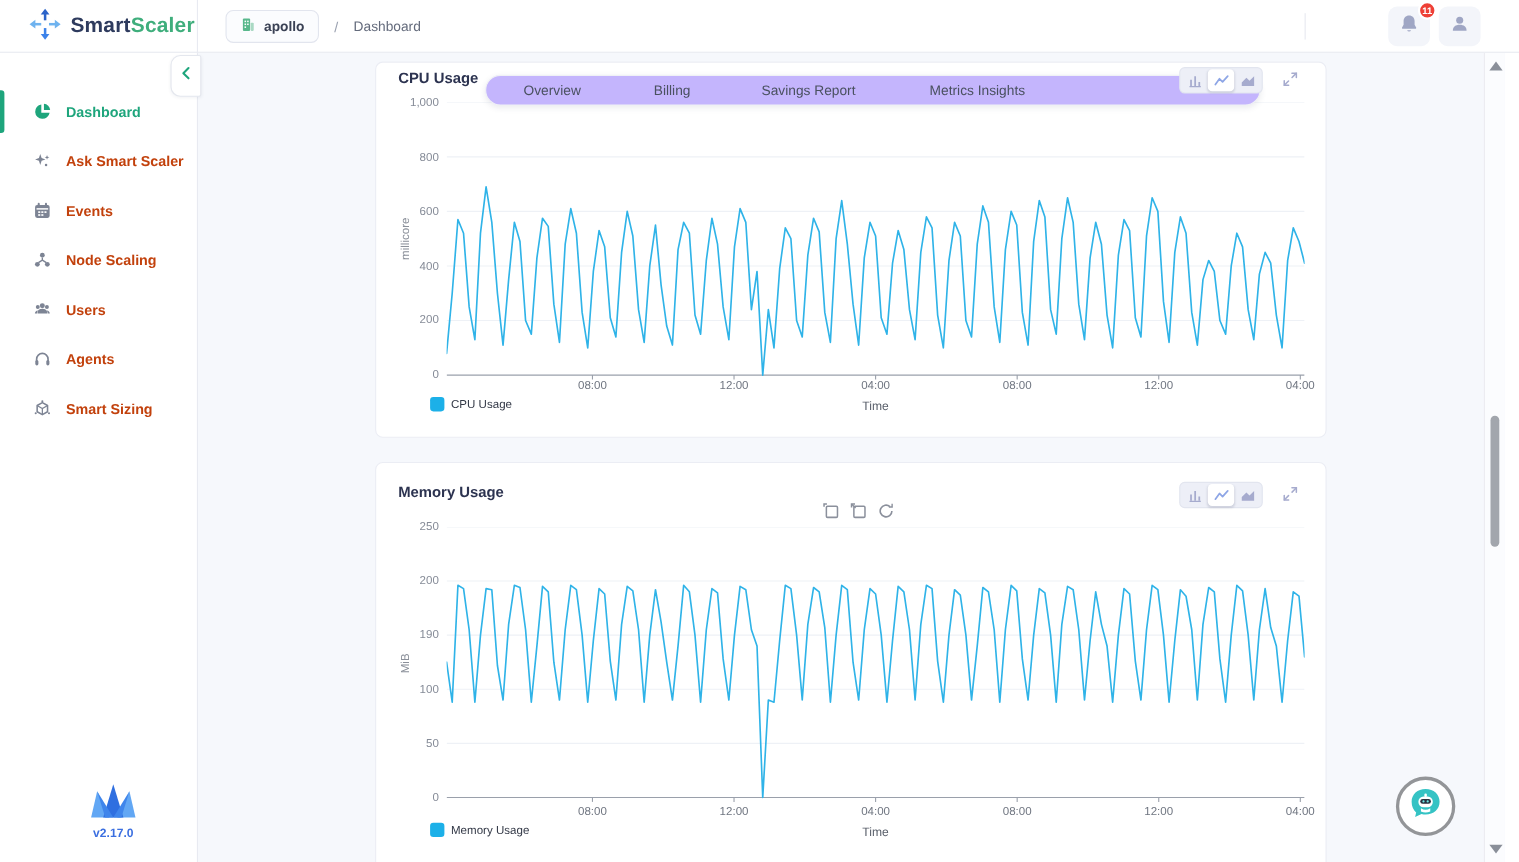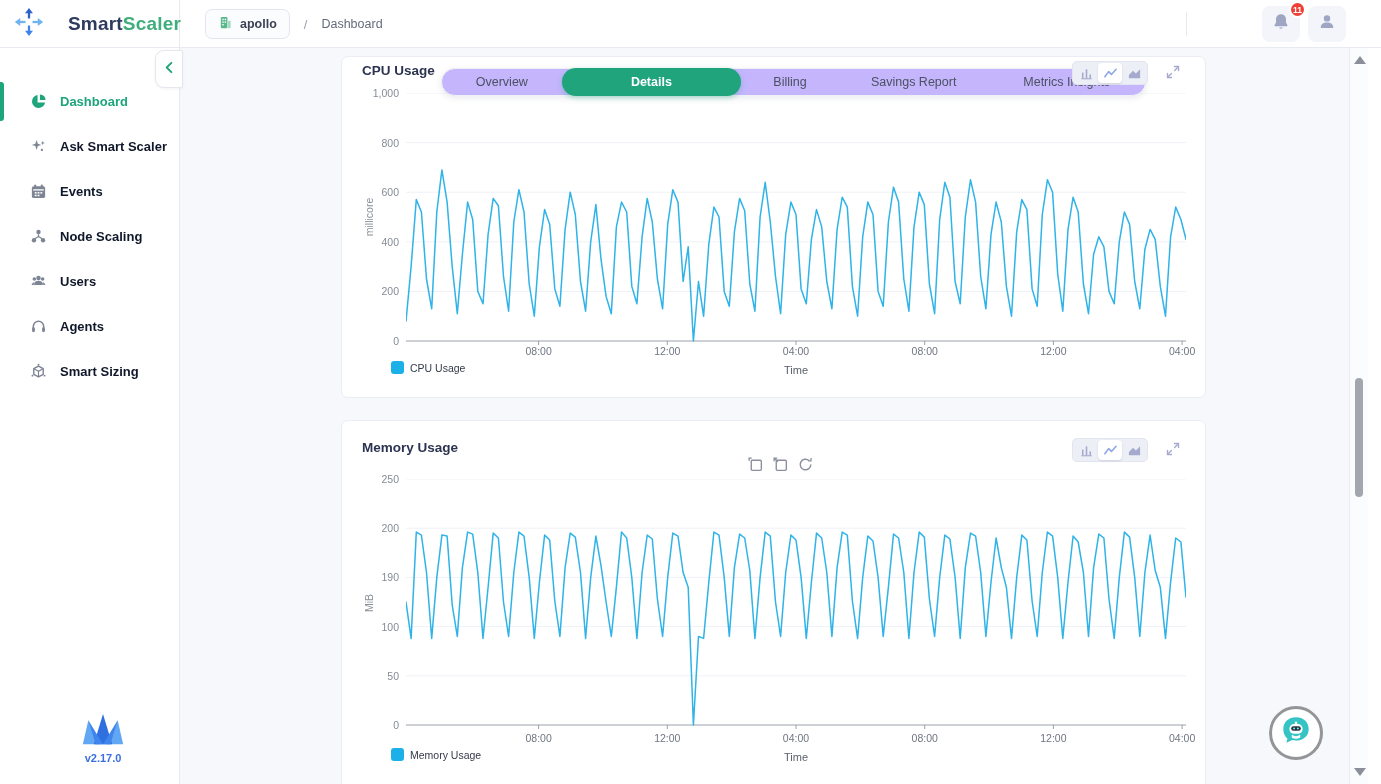--- a/index.html
+++ b/index.html
@@ -1,39 +1,39 @@
 <!DOCTYPE html>
 <html><head>
 <meta charset="utf-8">
 <style>
   * { margin:0; padding:0; box-sizing:border-box; }
   html,body { width:1381px; height:784px; overflow:hidden; font-family:"Liberation Sans", sans-serif; background:#fff; }
   body { position:relative; }
 
   
   .header { position:absolute; left:0; top:0; width:1381px; height:48px; background:#fff; border-bottom:1px solid #e8eaf1; z-index:20; }
-  .header-left { position:absolute; left:0; top:0; width:180px; height:48px; border-right:1px solid #e8eaf1; display:flex; align-items:center; padding-left:14px; gap:24px; }
+  .header-left { position:absolute; left:0; top:0; width:180px; height:48px; border-right:1px solid #e8eaf1; display:flex; align-items:center; padding-left:26px; gap:8px; }
   .brand-text { font-size:19px; font-weight:800; letter-spacing:.2px; }
   .brand-text .b1 { color:#2e3b5e; }
   .brand-text .b2 { color:#3fae7c; }
   .breadcrumb { position:absolute; left:205px; top:9px; display:flex; align-items:center; gap:14px; }
   .crumb-chip { display:flex; align-items:center; gap:7px; height:30px; padding:0 12px; background:#fbfcfe; border:1px solid #e2e5ee; border-radius:7px; font-size:12.5px; font-weight:700; color:#3a4154; cursor:pointer; }
   .crumb-sep { color:#9aa1b0; font-size:13px; }
   .crumb-page { color:#646b7c; font-size:12.5px; }
   .hdr-divider { position:absolute; left:1186px; top:12px; width:1px; height:24px; background:#e7e9ef; }
   .hdr-btn { position:absolute; top:6px; width:38px; height:36px; background:#f3f5fa; border-radius:8px; display:flex; align-items:center; justify-content:center; cursor:pointer; }
   .bell-btn { left:1262px; }
   .avatar-btn { left:1308px; }
   .badge { position:absolute; top:-5px; right:-6px; min-width:17px; height:17px; border-radius:9px; background:#ee4036; border:2px solid #fff; color:#fff; font-size:8.5px; font-weight:700; display:flex; align-items:center; justify-content:center; padding:0 2px; }
 
   
   .sidebar { position:absolute; left:0; top:48px; width:180px; height:736px; background:#fff; border-right:1px solid #e8eaf1; z-index:15; }
   .collapse-tab { position:absolute; left:155px; top:2px; width:28px; height:38px; background:#fff; border:1px solid #e4e7ee; border-radius:9px 2px 2px 9px; display:flex; align-items:center; justify-content:center; cursor:pointer; z-index:16; box-shadow:0 1px 3px rgba(40,50,80,.06); }
   .nav { padding-top:31px; }
-  .nav-item { position:relative; height:45px; display:flex; align-items:center; padding-left:30px; gap:13px; font-size:13px; font-weight:700; color:#0f172a; cursor:pointer; }
+  .nav-item { position:relative; height:45px; display:flex; align-items:center; padding-left:30px; gap:13px; font-size:13px; font-weight:700; color:#c2410c; cursor:pointer; }
   .nav-item .icn { width:17px; height:17px; display:flex; align-items:center; justify-content:center; }
   .nav-item.active { color:#1ea57c; }
   .nav-item.active::before { content:""; position:absolute; left:0; top:3px; bottom:3px; width:4px; background:#1ea57c; border-radius:0 3px 3px 0; }
   .side-footer { position:absolute; bottom:20px; left:0; width:206px; text-align:center; }
   .side-footer .ver { font-size:11px; font-weight:700; color:#3b6fe0; margin-top:2px; }
 
   
   .main { position:absolute; left:180px; top:48px; right:0; bottom:0; background:#f6f8fc; }
   .card { position:absolute; left:161px; width:865px; background:#fff; border:1px solid #ebedf4; border-radius:7px; }
   .card.cpu { top:8px;  height:342px; --plot-top:36px; --xrow-top:288px; --title-top:6px;  --toggle-top:4px; }
@@ -246,21 +246,20 @@
   </div>
 </div>
 
 <div class="main">
 
   <div class="card cpu">
     <div class="card-title">CPU Usage</div>
 
     <div class="tabs-bar">
       <div class="tab tab-0">Overview</div>
-      <div class="tab tab-1 tab-active">Details</div>
       <div class="tab tab-2">Billing</div>
       <div class="tab tab-3">Savings Report</div>
       <div class="tab tab-4">Metrics Insights</div>
     </div>
 
     <div class="chart-toggle">
       <div class="toggle-btn">
         <svg viewBox="0 0 16 16" width="15" height="15">
             <g stroke="#a6abce" stroke-width="1.7" fill="none">
               <path d="M4 13 V7"></path>

